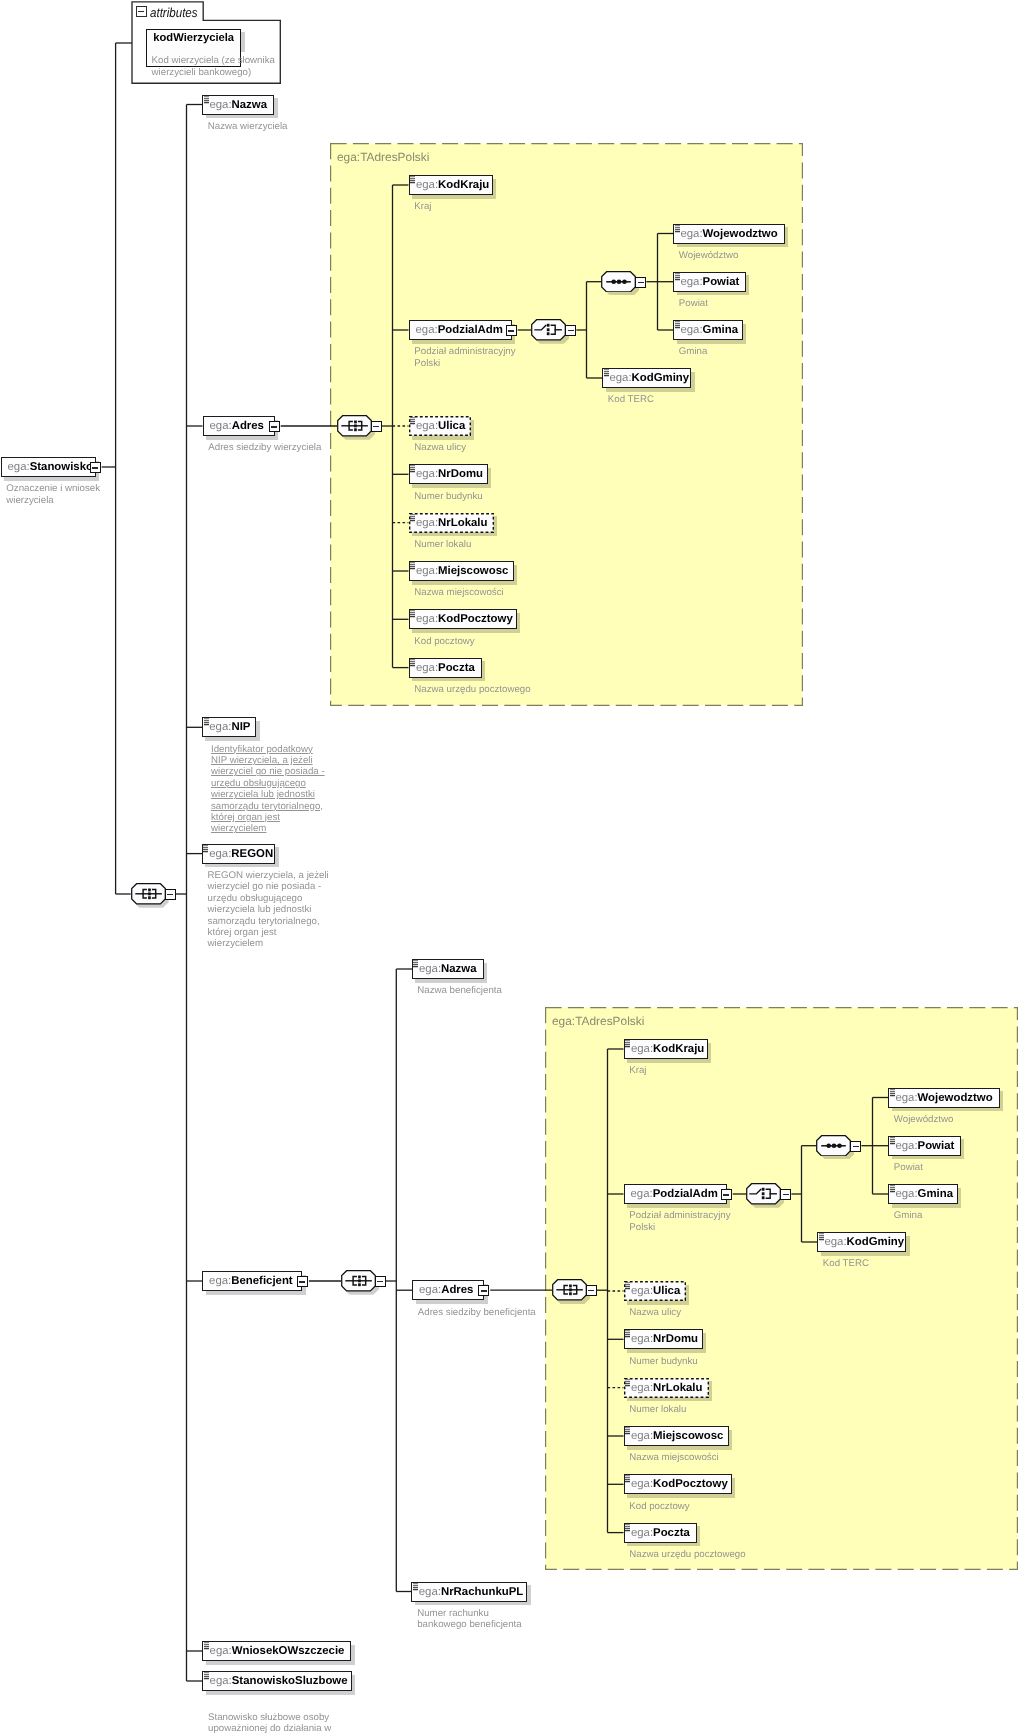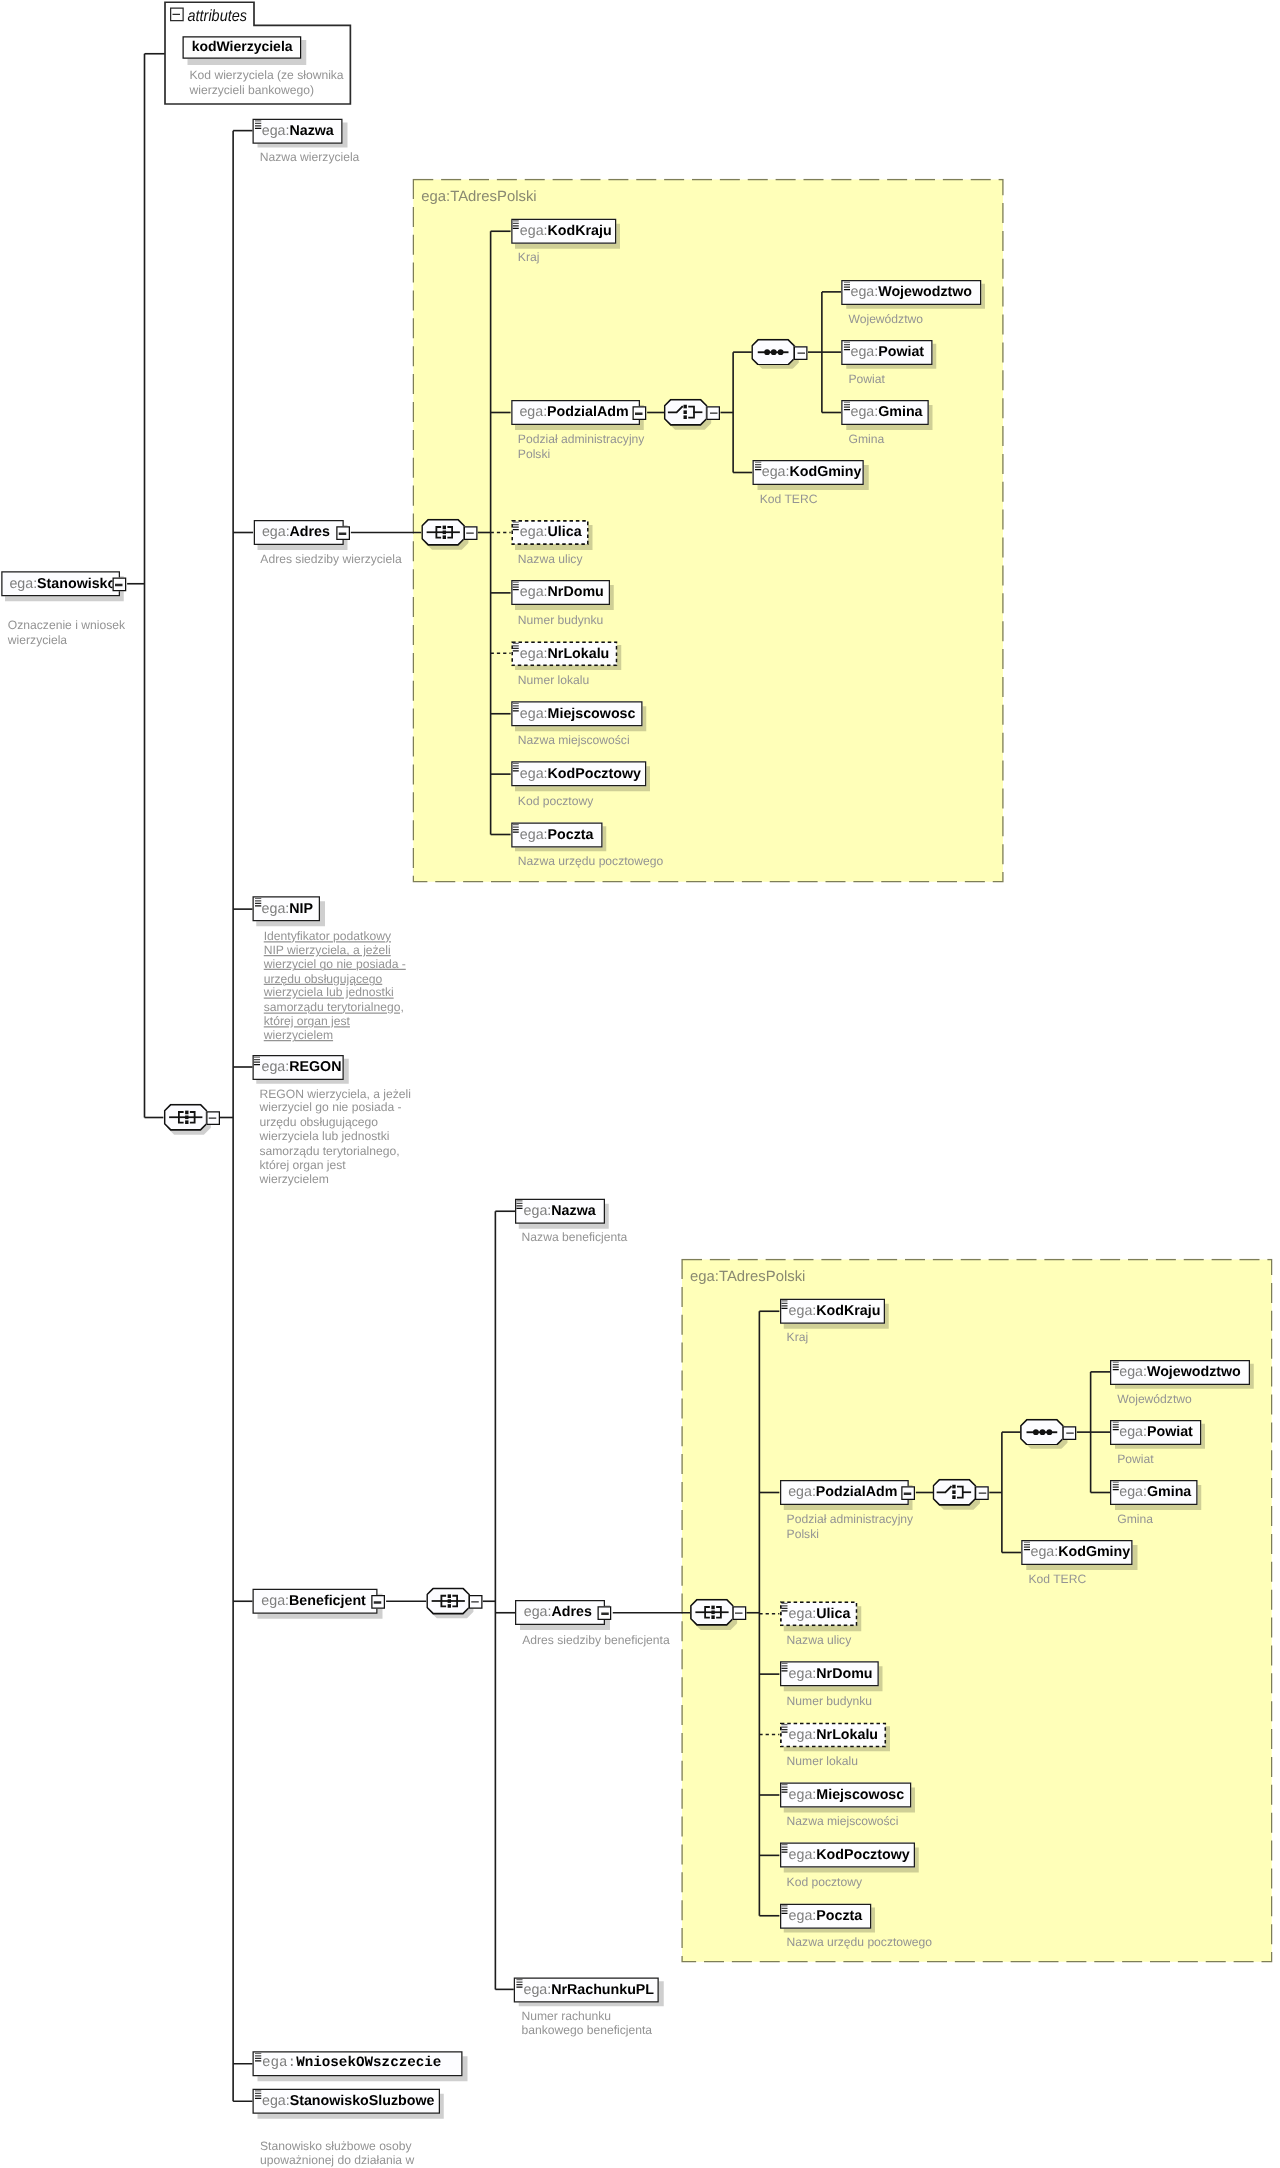--- a/index.html
+++ b/index.html
@@ -113,34 +113,34 @@
 <line x1="872.5" y1="1194.0" x2="888.0" y2="1194.0" stroke="#1c1c1c" stroke-width="1.3"></line>
 </svg>
 <svg style="position:absolute;left:0;top:0;width:1024px;height:120px;overflow:visible;">
       <path d="M132.0,83.2 V1.8 H203.2 V20.3 H280.3 V83.2 Z" fill="#ffffff" stroke="#2b2b2b" stroke-width="1.35"></path>
     </svg>
 <div class="attr-minus" style="left:135.9px;top:6.4px;">
       <i></i>
     </div>
 <div class="attrtab-label" style="left:149.7px;top:5.0px;">attributes</div>
 <div class="abox-sh" style="left:149.79999999999998px;top:32.4px;width:95.0px;height:19.7px;"></div>
-<div class="abox" style="left:146.2px;top:28.8px;width:95.0px;height:18px;">
+<div class="abox" style="left:146.2px;top:28.8px;width:95.0px;height:38px;">
       <div class="alabel" style="top:2.2px;">kodWierzyciela</div>
     </div>
 <div class="annot" style="left:151.6px;top:55.2px;">Kod wierzyciela (ze słownika
 wierzycieli bankowego)</div>
 <div class="node" style="left:0.5px;top:457.0px;width:95.2px;">
 <div class="nshadow"></div>
 <div class="nbox"></div>
 <span class="nlabel" style="left:7.0px;"><span class="pfx">ega:</span><span class="nm">Stanowisko</span></span>
 </div>
 <div class="minus" style="left:89.7px;top:462.2px;">
       <i></i>
     </div>
-<div class="annot" style="left:6.3px;top:483.3px;margin-top:12px;">Oznaczenie i wniosek
+<div class="annot" style="left:6.3px;top:483.3px;">Oznaczenie i wniosek
 wierzyciela</div>
 <div class="node" style="left:202.0px;top:94.5px;width:72.1px;">
 <div class="nshadow"></div>
 <div class="nbox"></div>
 <span class="nlabel" style="left:7.4px;"><span class="pfx">ega:</span><span class="nm">Nazwa</span></span>
 <svg class="sicon" width="6" height="8" viewBox="0 0 6 8">
         <rect x="0" y="0.2" width="5" height="1" fill="#6f6f6f"></rect>
         <rect x="0" y="2.2" width="5" height="1" fill="#4a4a4a"></rect>
         <rect x="0" y="4.2" width="5" height="1" fill="#2a2a2a"></rect>
         <rect x="0" y="6.2" width="5" height="1" fill="#0c0c0c"></rect>
@@ -520,21 +520,21 @@
 <span class="nlabel" style="left:7.4px;"><span class="pfx">ega:</span><span class="nm">NrRachunkuPL</span></span>
 <svg class="sicon" width="6" height="8" viewBox="0 0 6 8">
         <rect x="0" y="0.2" width="5" height="1" fill="#6f6f6f"></rect>
         <rect x="0" y="2.2" width="5" height="1" fill="#4a4a4a"></rect>
         <rect x="0" y="4.2" width="5" height="1" fill="#2a2a2a"></rect>
         <rect x="0" y="6.2" width="5" height="1" fill="#0c0c0c"></rect>
       </svg>
 </div>
 <div class="annot" style="left:417.2px;top:1607.8px;">Numer rachunku
 bankowego beneficjenta</div>
-<div class="node" style="left:202.2px;top:1641.0px;width:168px;font-family:Liberation Mono, monospace;">
+<div class="node" style="left:202.2px;top:1641.0px;width:149.0px;">
 <div class="nshadow"></div>
 <div class="nbox"></div>
 <span class="nlabel" style="left:7.4px;"><span class="pfx">ega:</span><span class="nm">WniosekOWszczecie</span></span>
 <svg class="sicon" width="6" height="8" viewBox="0 0 6 8">
         <rect x="0" y="0.2" width="5" height="1" fill="#6f6f6f"></rect>
         <rect x="0" y="2.2" width="5" height="1" fill="#4a4a4a"></rect>
         <rect x="0" y="4.2" width="5" height="1" fill="#2a2a2a"></rect>
         <rect x="0" y="6.2" width="5" height="1" fill="#0c0c0c"></rect>
       </svg>
 </div>

